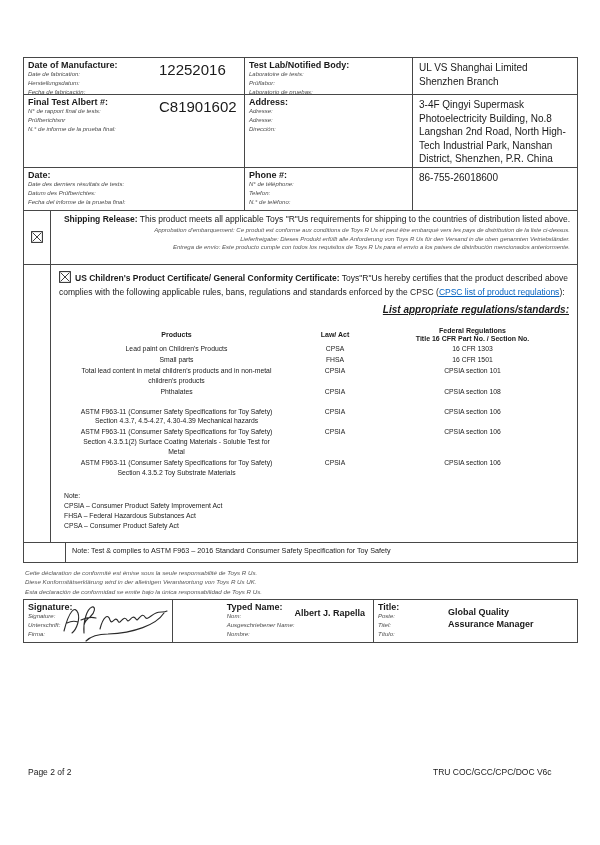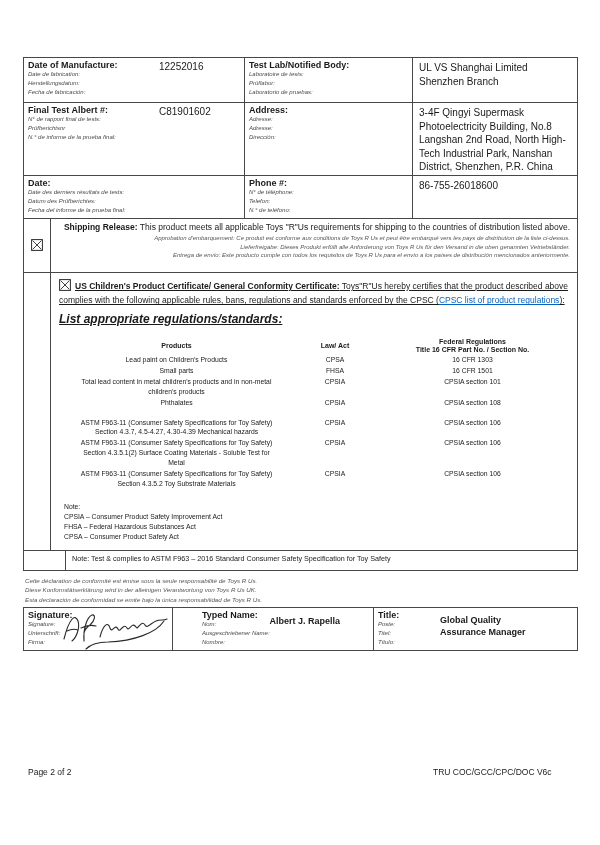--- a/index.html
+++ b/index.html
@@ -12,34 +12,34 @@
   .trow { display:flex; border:1px solid #474747; border-top:none; box-sizing:border-box; background:#fff; }
   .trow.first { border-top:1px solid #474747; }
 
   
   .c-left { width:221px; display:flex; border-right:1px solid #474747; box-sizing:border-box; padding:2px 4px; }
   .c-left .lblblock { width:131px; }
   .c-rlabel { width:168px; border-right:1px solid #474747; box-sizing:border-box; padding:2px 4px; }
   .c-rval { flex:1; padding:3px 6px; font-size:10px; line-height:1.35; box-sizing:border-box; }
   .lbl { font-weight:bold; font-size:9px; line-height:1.15; }
   .sub { font-style:italic; font-size:6px; color:#4a4a4a; line-height:1.45; }
-  .val { font-size:10px; padding-top:1px; }
+  .val { font-size:15px; padding-top:1px; }
 
   
   .chkcol { width:27px; border-right:1px solid #474747; display:flex; align-items:center; justify-content:center; box-sizing:border-box; }
   .shipcontent { flex:1; padding:3px 7px 0 7px;text-align:right; }
   .bodytxt { font-size:8.5px; line-height:1.32; }
   .b { font-weight:bold; }
   .subs { margin-top:1px; }
   .subs .sub { font-size:6px; line-height:1.4; color:#555; }
 
   .certcontent { flex:1; padding:6px 8px 0 8px; box-sizing:border-box; }
-  .certpara { font-size:8.5px; line-height:1.45;text-decoration:underline; }
+  .certpara { font-size:8.5px; line-height:1.45; }
   .link { text-decoration:underline; cursor:pointer; }
-  .listheading { font-weight:bold; font-style:italic; text-decoration:underline; font-size:12px; margin-top:5px; }
+  .listheading { font-weight:bold; font-style:italic; text-decoration:underline; font-size:10px; margin-top:5px;text-align:right; }
 
   
   .regs { margin-top:12px; }
   .regrow { display:flex; text-align:center; }
   .col-prod { width:235px; }
   .col-law  { width:82px; }
   .col-fed  { flex:1; }
   .reghead { font-weight:bold; font-size:7px; line-height:1.2; align-items:center; }
   .reghead .col-prod, .reghead .col-law { display:flex; align-items:center; justify-content:center; }
   .regbody { font-size:6.8px; line-height:1.45; margin-top:1px; }
@@ -51,40 +51,40 @@
   .notecell { flex:1; padding:3px 6px; font-size:7.2px; }
 
   
   .decl { margin-top:5px; padding-left:2px; }
   .decl-h { font-weight:bold; font-size:9.5px; line-height:1.2; }
   .decl .sub { font-size:6.2px; line-height:1.5; color:#555; }
 
   
   .sigtable { margin-top:3px; display:flex; border:1px solid #474747; height:44px; box-sizing:border-box; }
   .sig-c1 { width:149px; border-right:1px solid #474747; position:relative; padding:2px 4px; box-sizing:border-box; }
-  .sig-c2 { width:201px; border-right:1px solid #474747; display:flex; justify-content:center; padding:2px 4px; box-sizing:border-box; }
+  .sig-c2 { width:201px; border-right:1px solid #474747; display:flex; justify-content:flex-end; padding:2px 4px; box-sizing:border-box; }
   .sig-c3 { flex:1; display:flex; padding:2px 4px; box-sizing:border-box; }
   .sigval { font-weight:bold; font-size:9px; margin-top:6px; padding-right:4px; white-space:nowrap; }
-  .titleval { font-weight:bold; font-size:9px; line-height:1.3; margin-top:5px; margin-left:0; }
+  .titleval { font-weight:bold; font-size:9px; line-height:1.3; margin-top:5px; margin-left:8px; }
   .sig-svg { position:absolute; left:36px; top:-7px; overflow:visible; }
   .lblcol60 { width:62px; }
 
   .footer-left  { position:absolute; left:28px;  top:767px; font-size:8.5px; }
   .footer-right { position:absolute; left:433px; top:767px; font-size:8.5px; }
 
   .chkicon { display:inline-block; }
   .inlinechk { vertical-align:-2px; margin-right:4px; }
 </style>
 </head>
 <body>
 
 <div class="page">
   <div class="doc">
 
-    <div class="trow first" style="height:46px">
+    <div class="trow first" style="height:38px">
       <div class="c-left">
         <div class="lblblock">
           <div class="lbl">Date of Manufacture:</div>
           <div class="sub">Date de fabrication:</div>
           <div class="sub">Herstellungsdatum:</div>
           <div class="sub">Fecha de fabricación:</div>
         </div>
         <div class="val">12252016</div>
       </div>
       <div class="c-rlabel">

